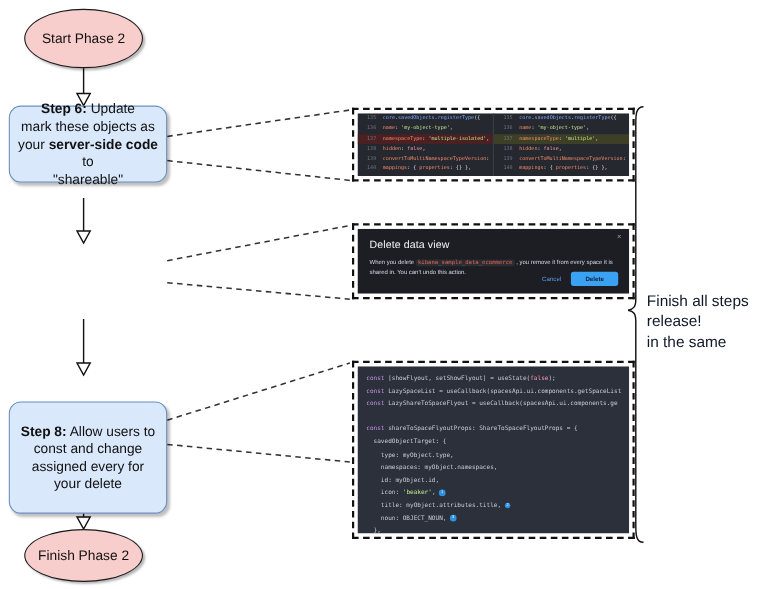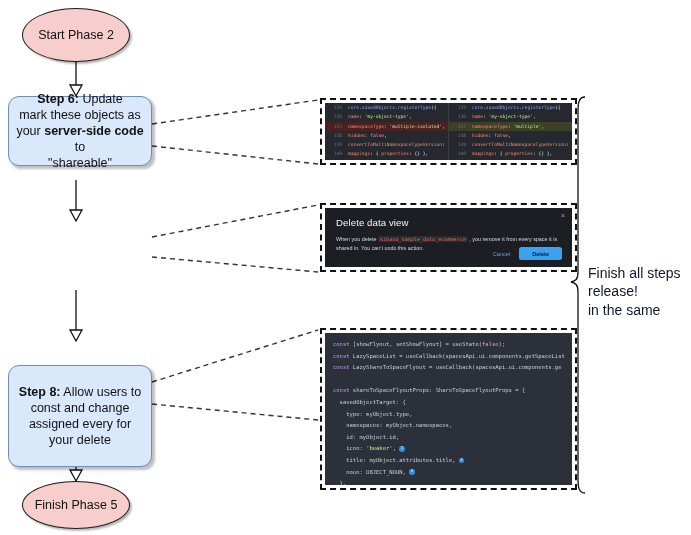--- a/index.html
+++ b/index.html
@@ -122,21 +122,21 @@
     <line x1="152" y1="404" x2="318" y2="420" stroke="#333" stroke-width="1.4" stroke-dasharray="5,4"></line>
 
     <path d="M 585 97 C 578 97 578 105 578 112 L 578 272 C 578 279 576 281 571 282 C 576 283 578 285 578 292 L 578 478 C 578 485 578 493 585 493" fill="none" stroke="#111" stroke-width="1.3"></path>
   </svg>
 
   <div class="node terminator" style="left:22px;top:8px;width:108px;height:54px;">
     <span>Start Phase 2</span>
   </div>
 
   <div class="node terminator" style="left:22px;top:481px;width:108px;height:48px;">
-    <span>Finish Phase 5</span>
+    <span>Finish Phase 2</span>
   </div>
 
   <div class="node process" style="left:8px;top:96px;width:144px;height:70px;">
     <div>
       <span class="t"><b>Step 6:</b><span> Update</span></span>
       <span class="t">mark these objects as</span>
       <span class="t"><span>your </span><b>server-side code</b><span> to</span></span>
       <span class="t">"shareable"</span>
     </div>
   </div>

